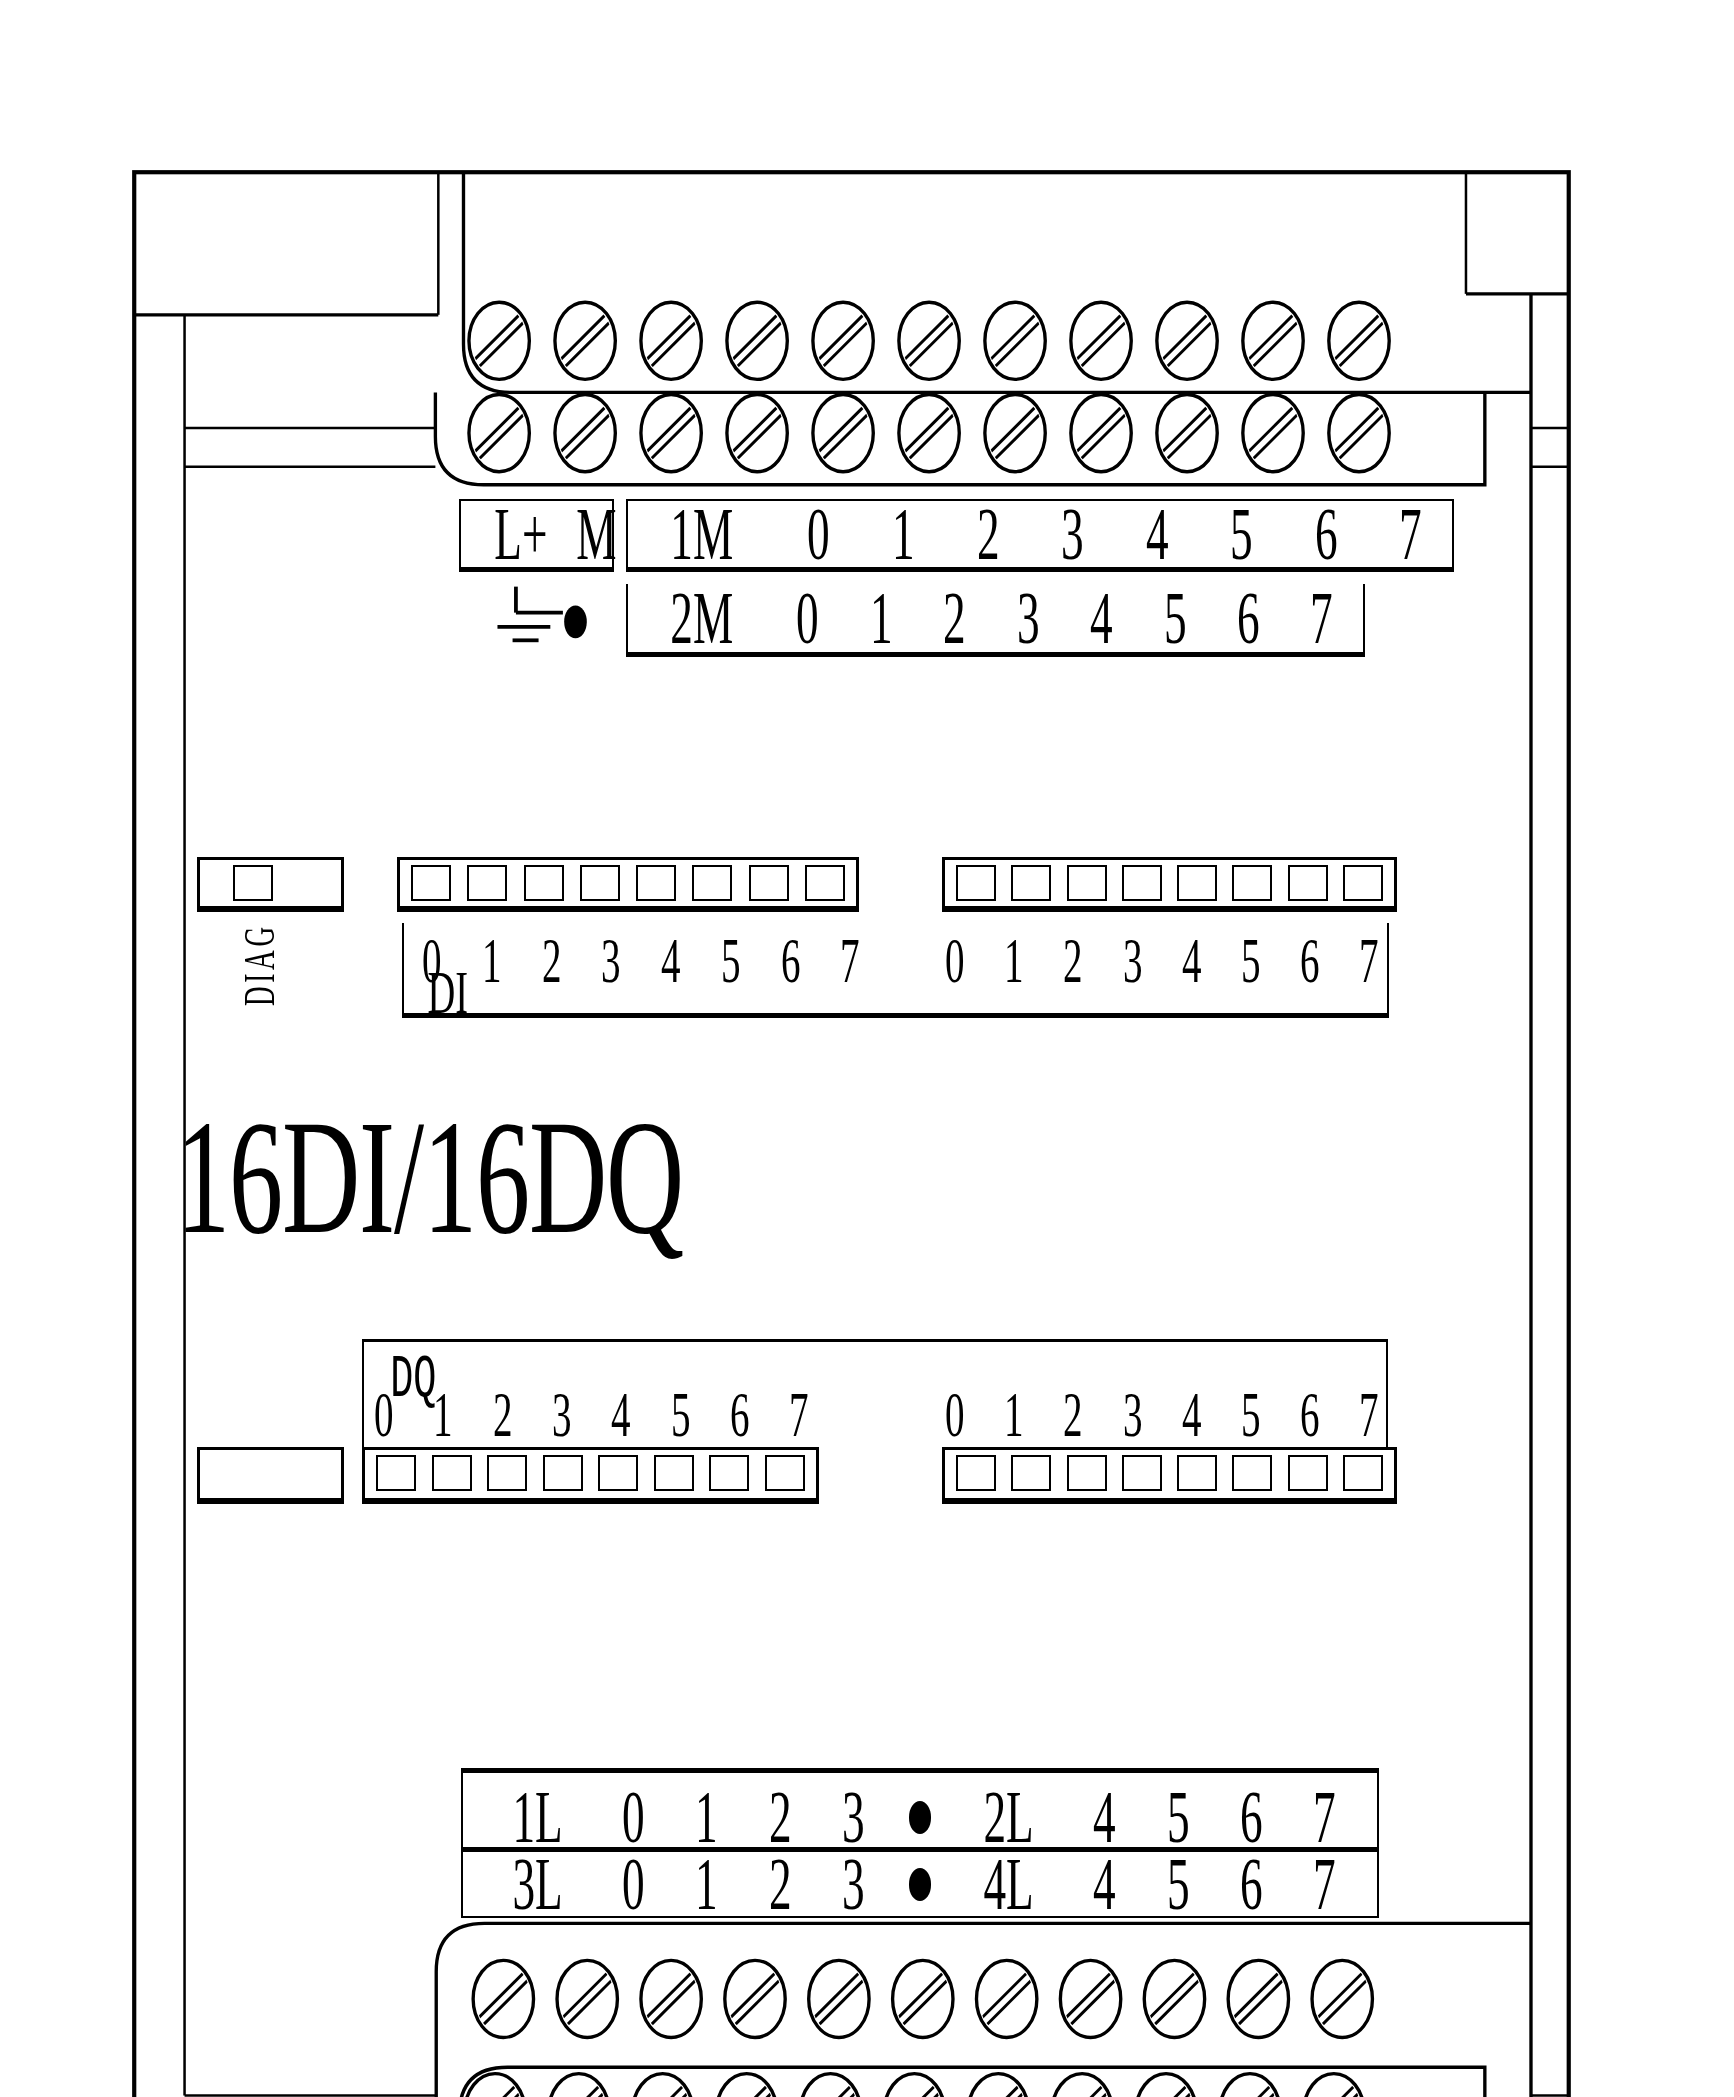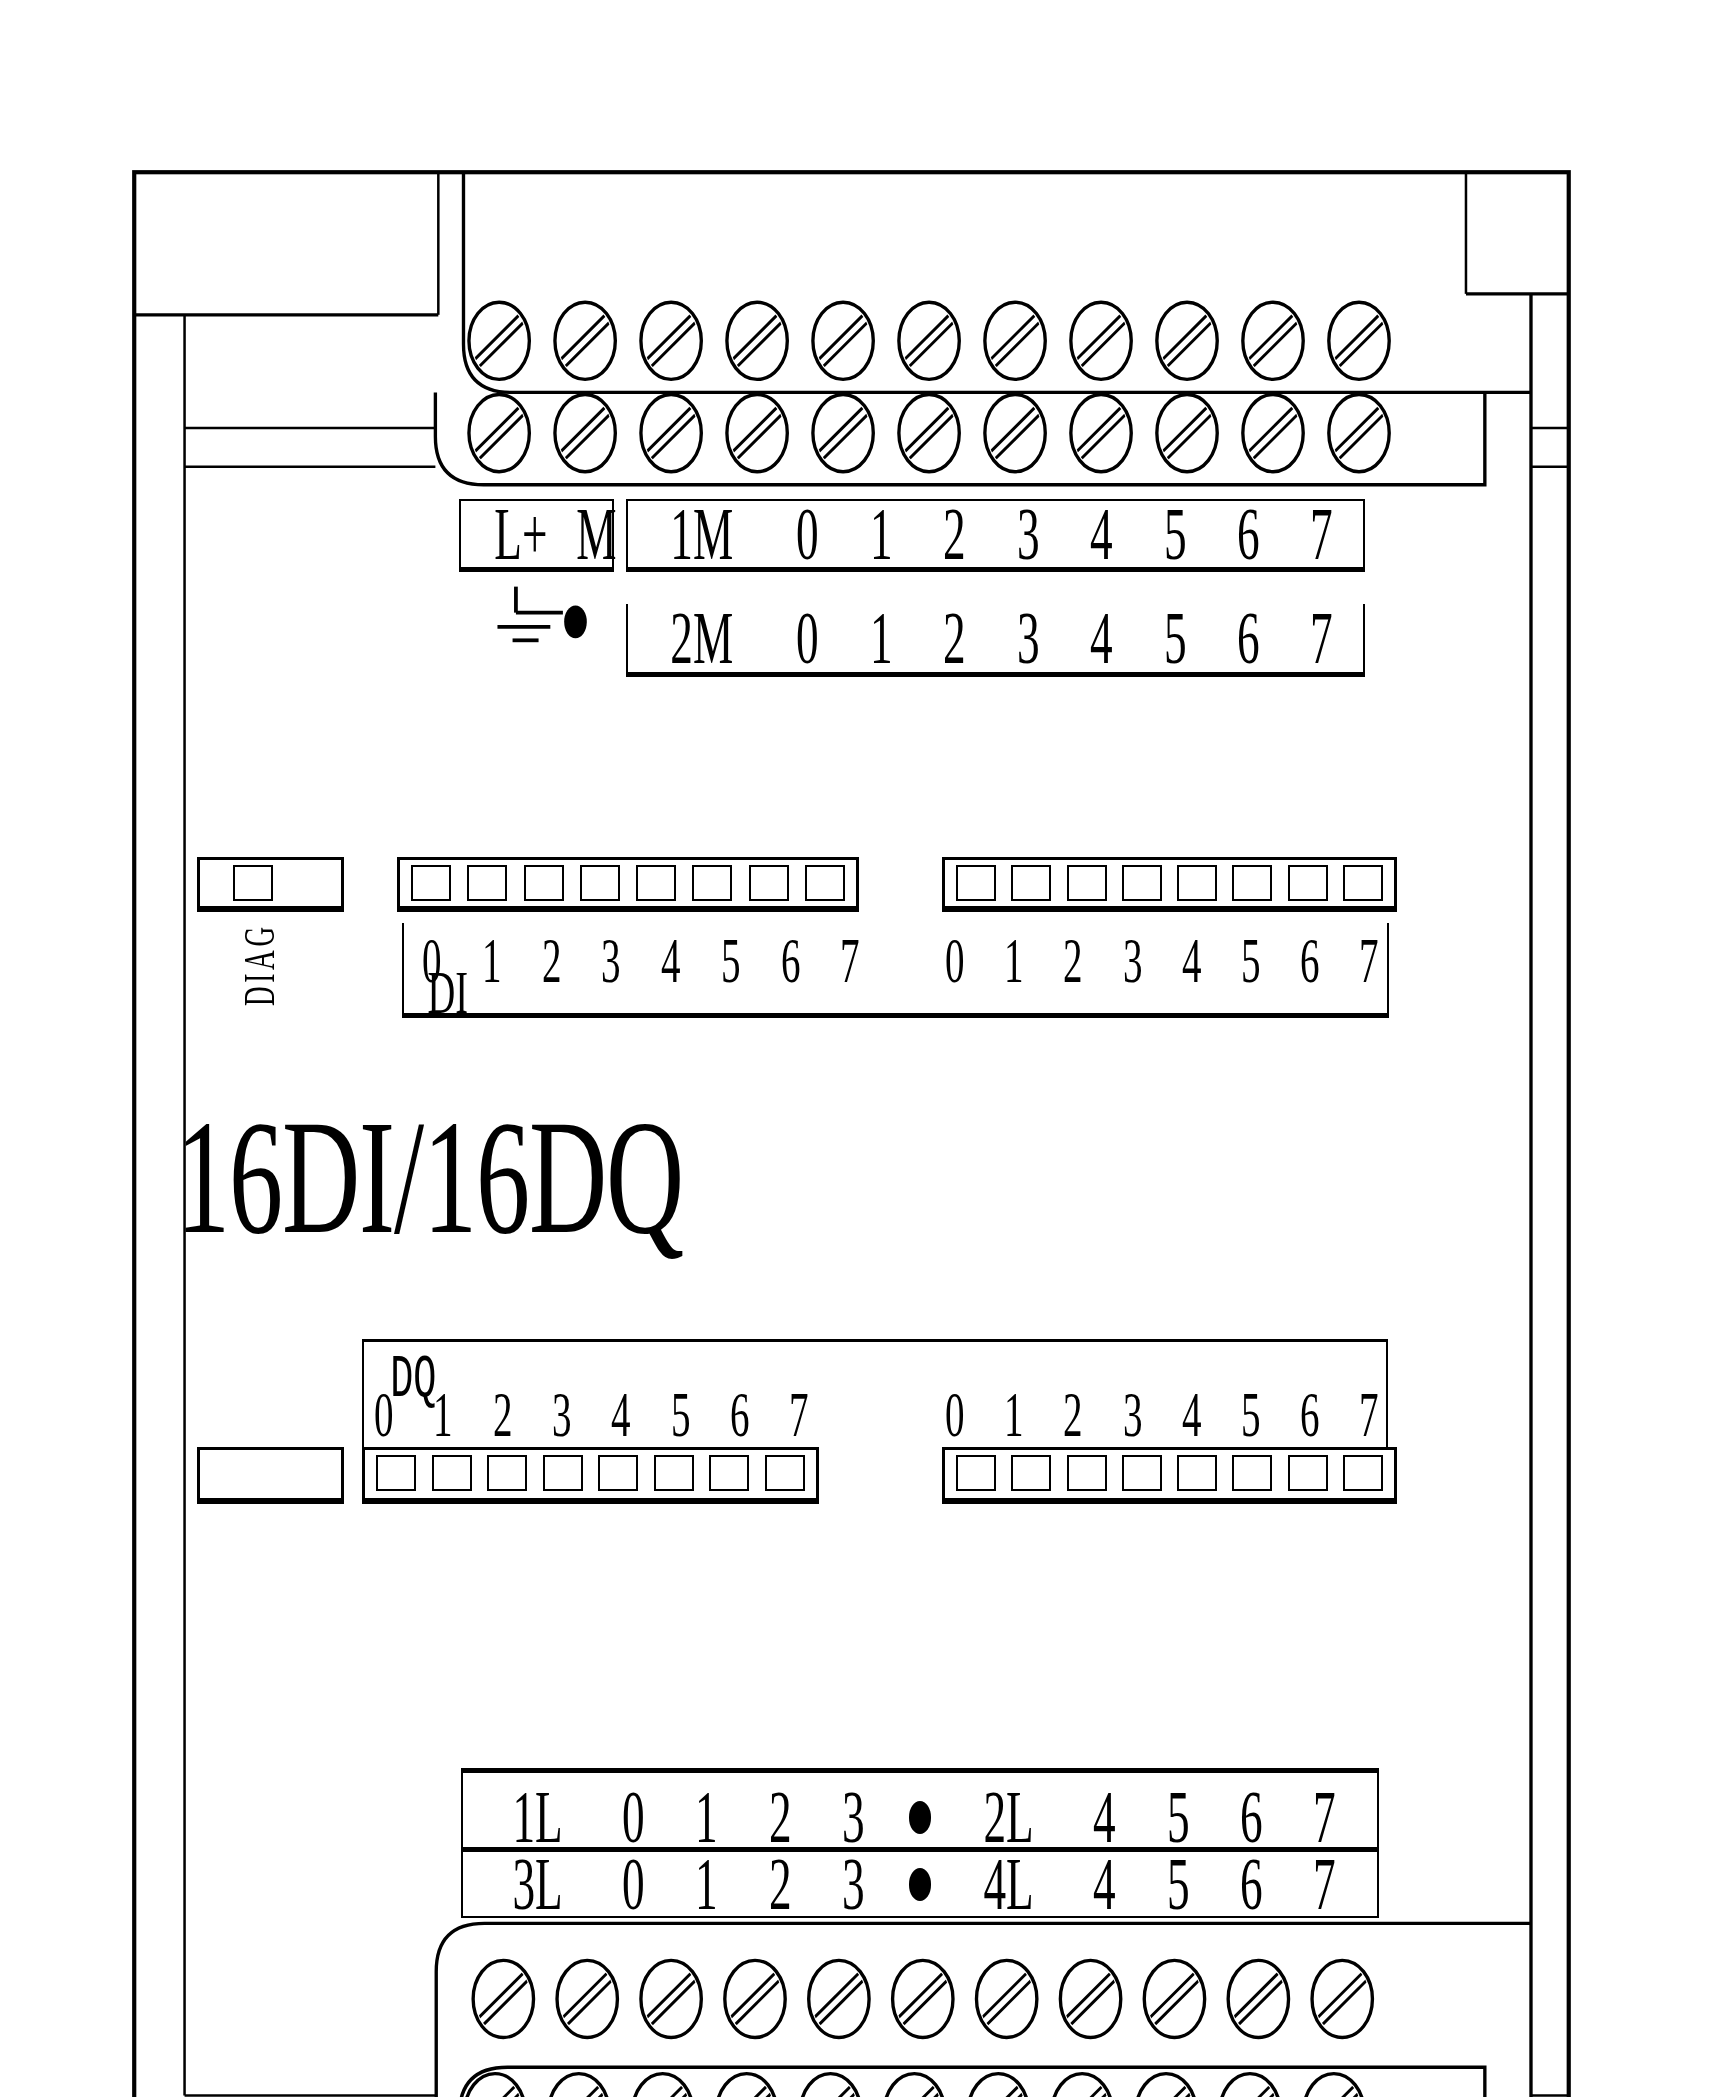--- a/index.html
+++ b/index.html
@@ -393,32 +393,32 @@
             <line x1="-78" y1="64" x2="64" y2="-78" stroke="#000000" stroke-width="7"></line>
             <line x1="-64" y1="78" x2="78" y2="-64" stroke="#000000" stroke-width="7"></line>
           </g>
         </g>
       </svg></div>
 
   <div class="lbox" style="left:459px;top:499px;width:155px;height:73px;padding:0 17px;">
       <span class="cell">L+</span>
       <span class="cell">M</span>
     </div>
-  <div class="lbox" style="left:626px;top:499px;width:739px;height:73px;padding:0 23px;">
+  <div class="lbox" style="left:626px;top:499px;width:828px;height:73px;padding:0 23px;">
       <span class="cell">1M</span>
       <span class="cell">0</span>
       <span class="cell">1</span>
       <span class="cell">2</span>
       <span class="cell">3</span>
       <span class="cell">4</span>
       <span class="cell">5</span>
       <span class="cell">6</span>
       <span class="cell">7</span>
     </div>
-  <div class="lbox" style="left:626px;top:584px;width:739px;height:73px;padding:0 23px;border-top:0;margin-top:20px;">
+  <div class="lbox" style="left:626px;top:584px;width:739px;height:73px;padding:0 23px;border-top:0;">
       <span class="cell">2M</span>
       <span class="cell">0</span>
       <span class="cell">1</span>
       <span class="cell">2</span>
       <span class="cell">3</span>
       <span class="cell">4</span>
       <span class="cell">5</span>
       <span class="cell">6</span>
       <span class="cell">7</span>
     </div>

